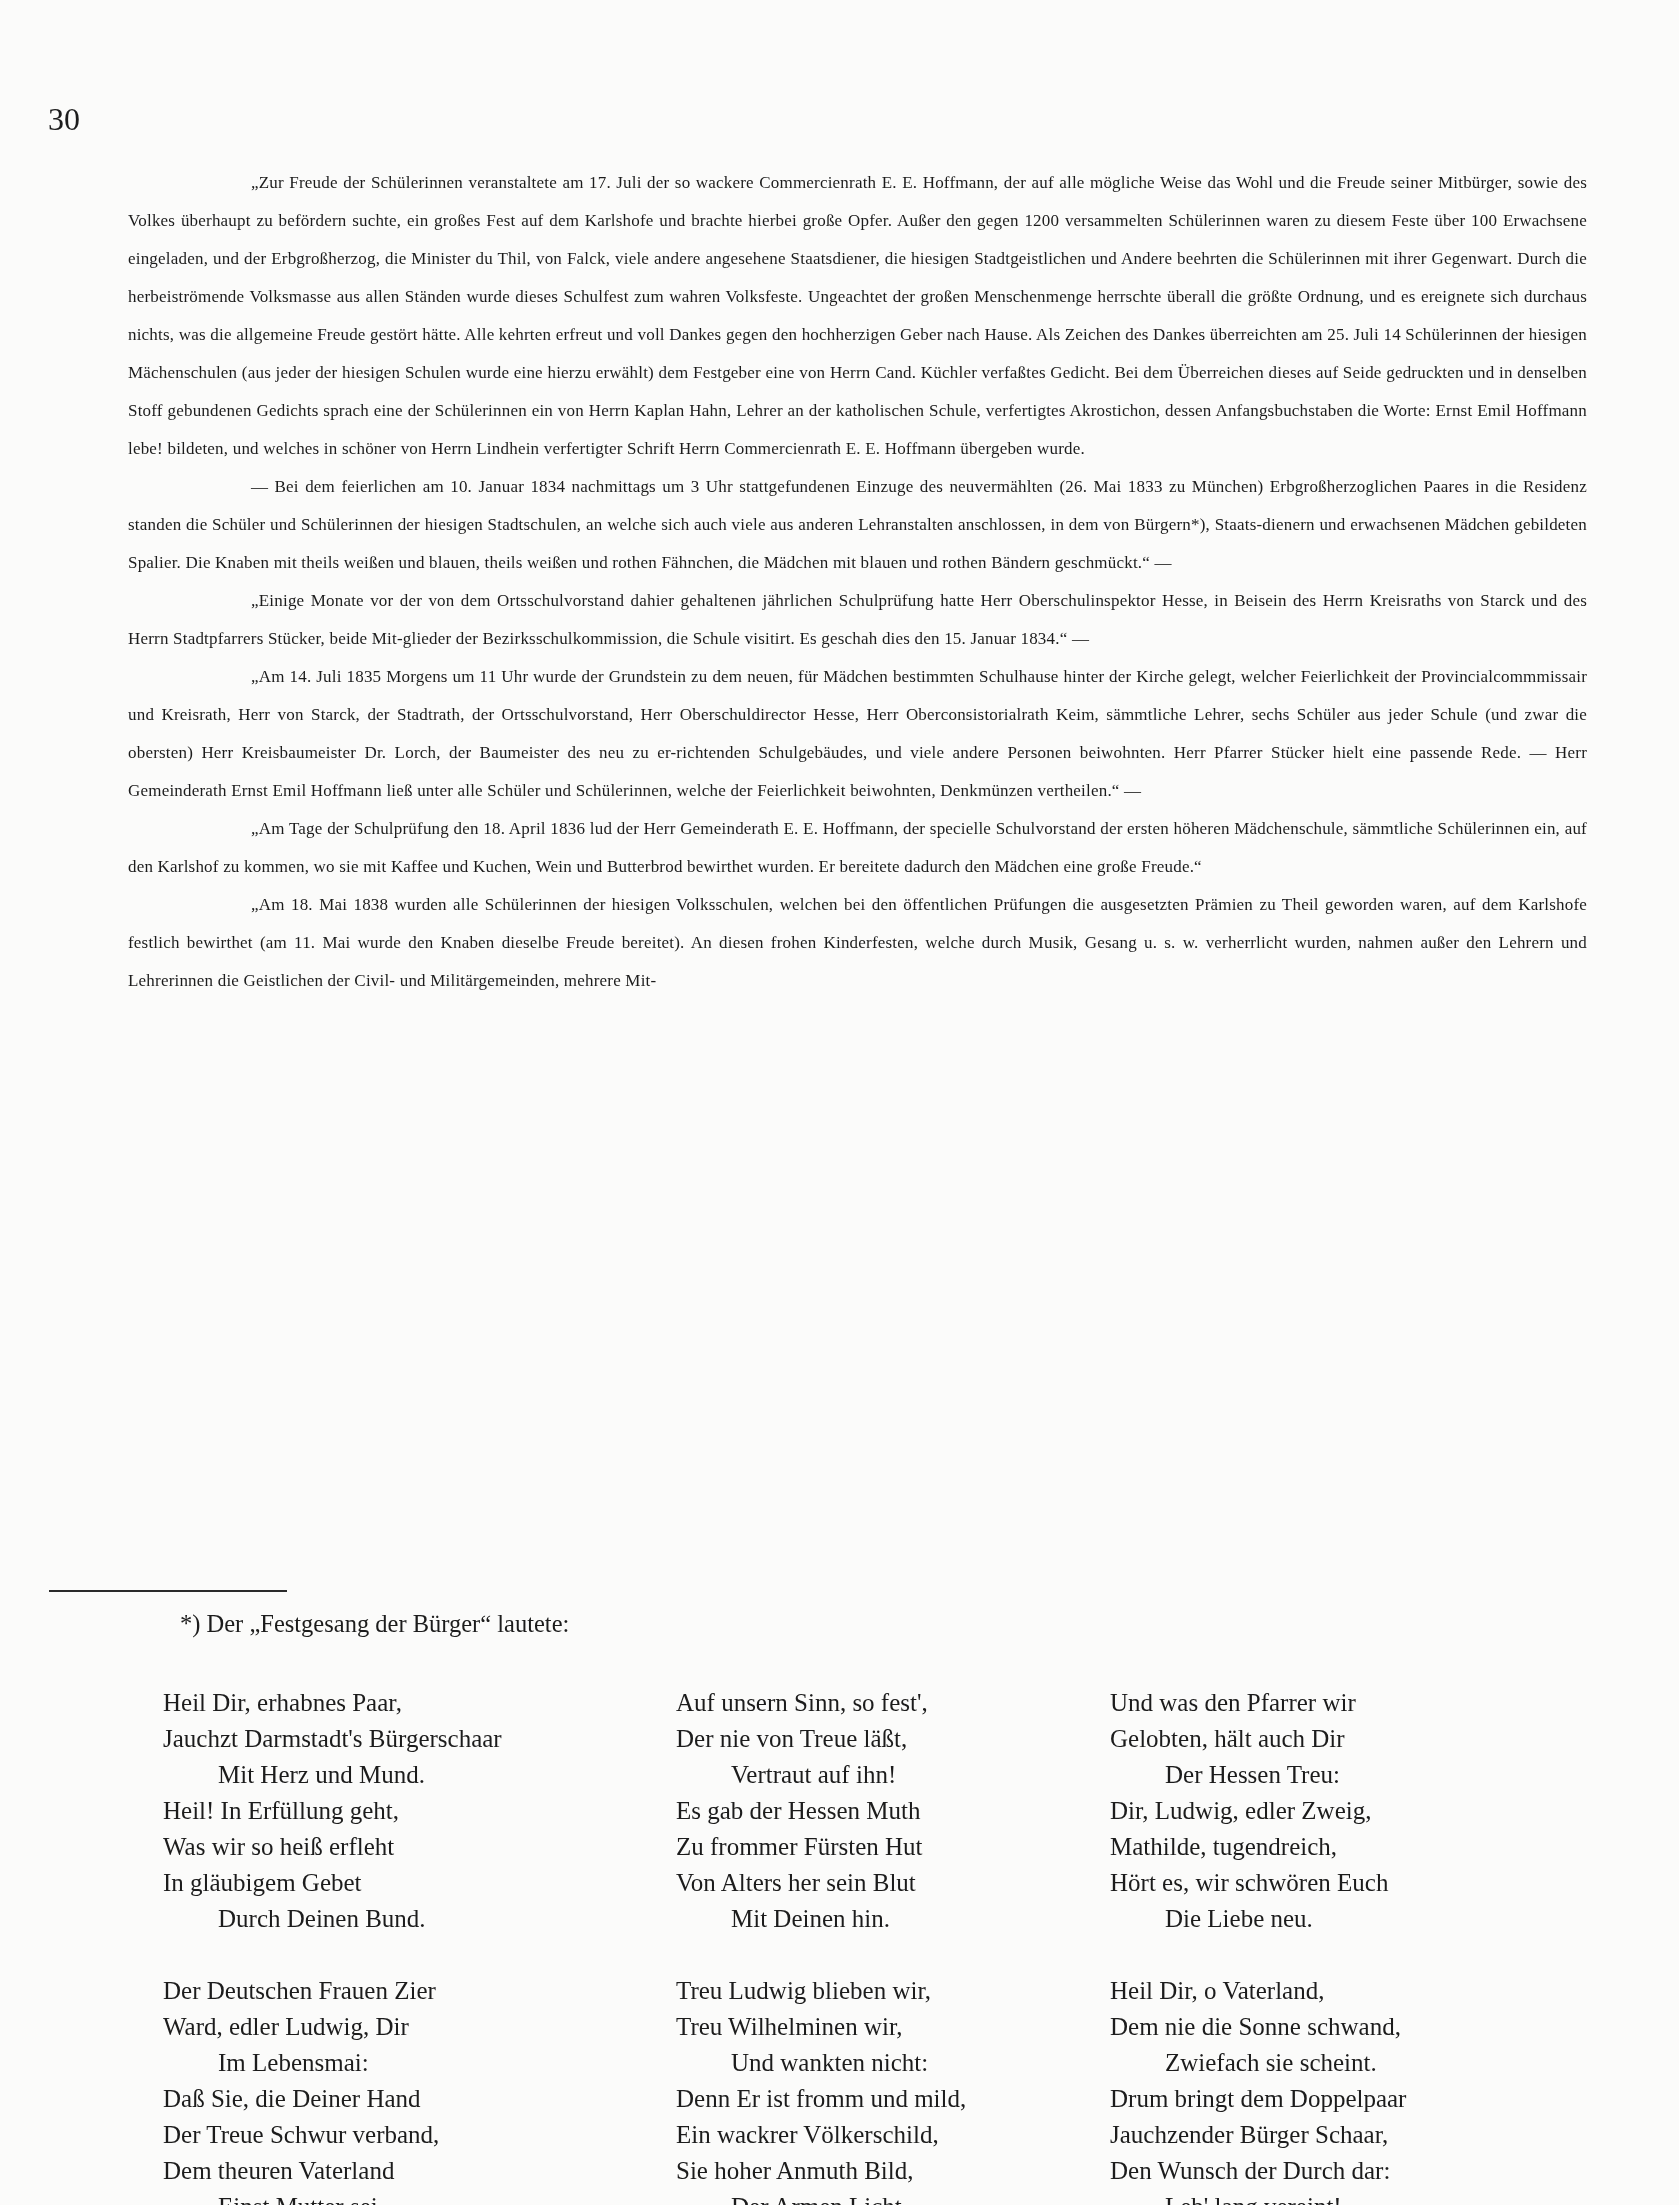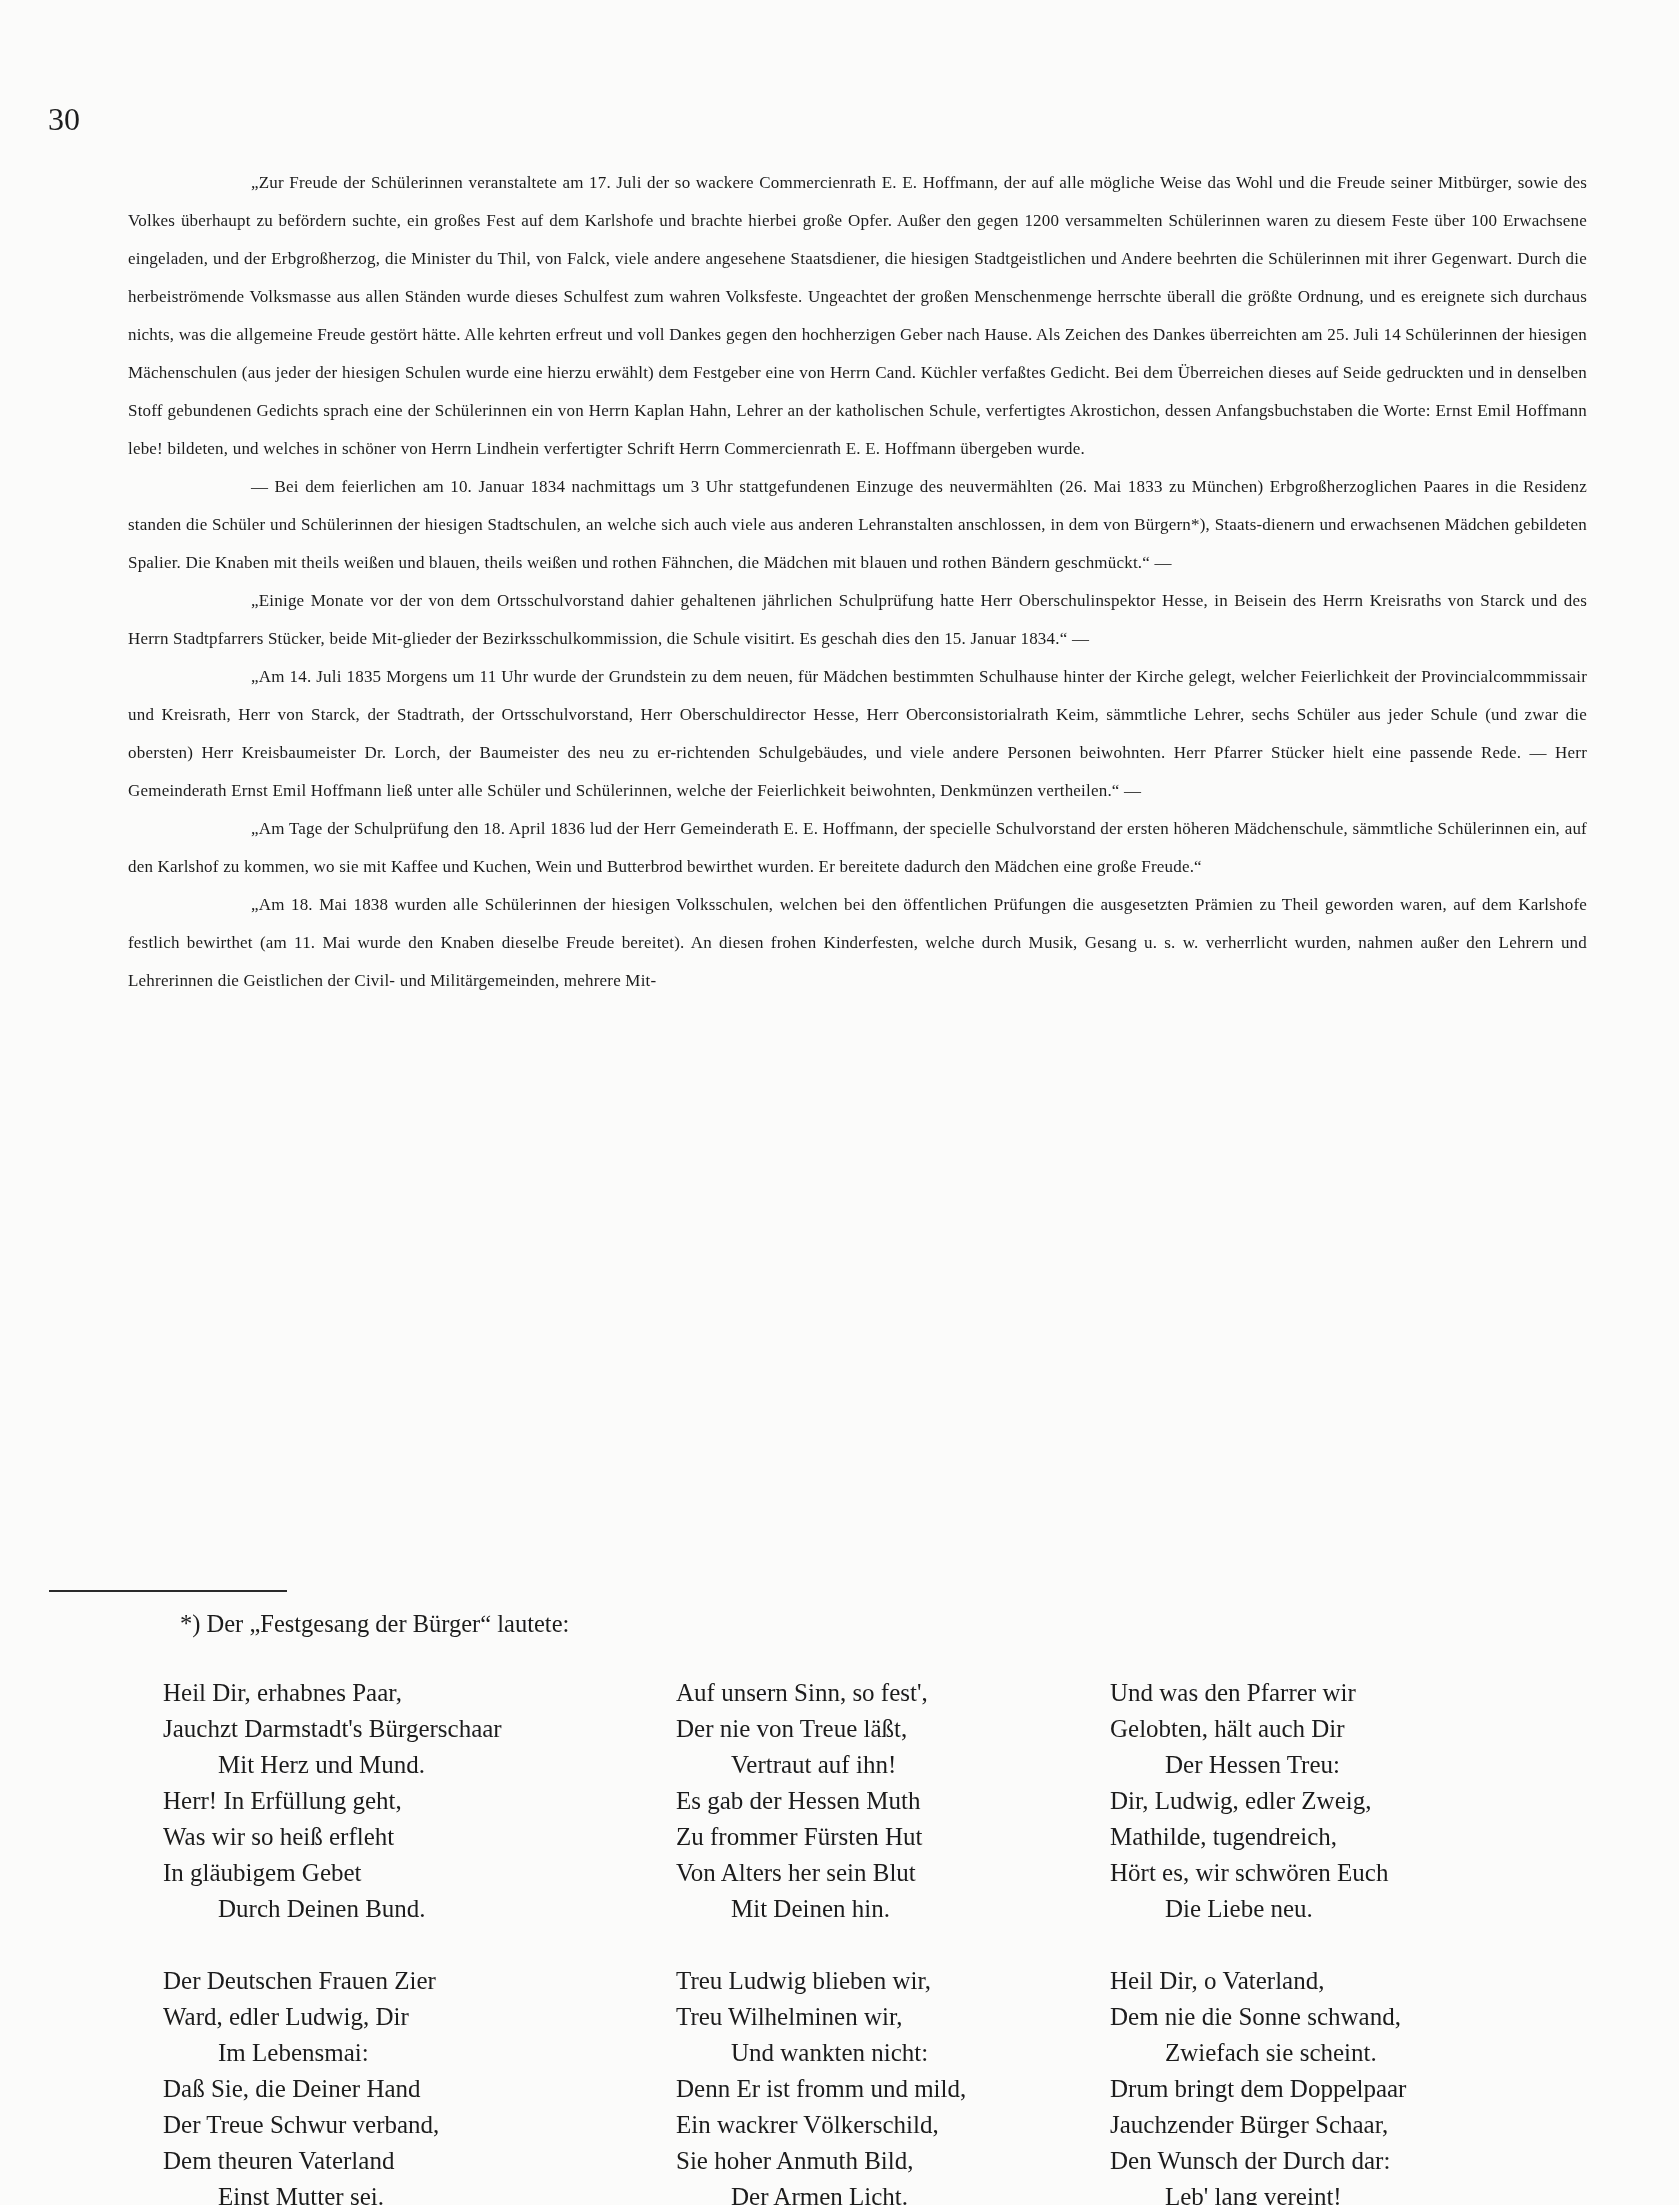--- a/index.html
+++ b/index.html
@@ -27,21 +27,21 @@
     background: #2a2a2a;
   }
   .fn-intro {
     position: absolute; left: 180px; top: 1610px;
     font-size: 24.5px; font-family: "Liberation Serif", serif;
   }
   .poem-col {
     position: absolute; font-size: 25px; line-height: 36px;
     font-family: "Liberation Serif", serif;
   }
-  .stanza { margin: 4px 0 36px 0; }
+  .stanza { margin: 14px 0 36px 0; }
   .verse { white-space: nowrap; }
   .verse.in { padding-left: 55px; }
 </style>
 </head>
 <body>
 
 <div class="page-number">30</div>
 
 <div class="body-text">
   <p class="para indent">„Zur Freude der Schülerinnen veranstaltete am 17. Juli der so wackere Commercienrath E. E. Hoffmann, der auf alle mögliche Weise das Wohl und die Freude seiner Mitbürger, sowie des Volkes überhaupt zu befördern suchte, ein großes Fest auf dem Karlshofe und brachte hierbei große Opfer. Außer den gegen 1200 versammelten Schülerinnen waren zu diesem Feste über 100 Erwachsene eingeladen, und der Erbgroßherzog, die Minister du Thil, von Falck, viele andere angesehene Staatsdiener, die hiesigen Stadtgeistlichen und Andere beehrten die Schülerinnen mit ihrer Gegenwart. Durch die herbeiströmende Volksmasse aus allen Ständen wurde dieses Schulfest zum wahren Volksfeste. Ungeachtet der großen Menschenmenge herrschte überall die größte Ordnung, und es ereignete sich durchaus nichts, was die allgemeine Freude gestört hätte. Alle kehrten erfreut und voll Dankes gegen den hochherzigen Geber nach Hause. Als Zeichen des Dankes überreichten am 25. Juli 14 Schülerinnen der hiesigen Mächenschulen (aus jeder der hiesigen Schulen wurde eine hierzu erwählt) dem Festgeber eine von Herrn Cand. Küchler verfaßtes Gedicht. Bei dem Überreichen dieses auf Seide gedruckten und in denselben Stoff gebundenen Gedichts sprach eine der Schülerinnen ein von Herrn Kaplan Hahn, Lehrer an der katholischen Schule, verfertigtes Akrostichon, dessen Anfangsbuchstaben die Worte: Ernst Emil Hoffmann lebe! bildeten, und welches in schöner von Herrn Lindhein verfertigter Schrift Herrn Commercienrath E. E. Hoffmann übergeben wurde.</p>
@@ -53,21 +53,21 @@
 </div>
 
 <div class="rule"></div>
 <div class="fn-intro">*) Der „Festgesang der Bürger“ lautete:</div>
 
 <div class="poem-col" style="left:163px; top:1671px;">
   <div class="stanza">
     <div class="verse">Heil Dir, erhabnes Paar,</div>
     <div class="verse">Jauchzt Darmstadt's Bürgerschaar</div>
     <div class="verse in">Mit Herz und Mund.</div>
-    <div class="verse">Herr! In Erfüllung geht,</div>
+    <div class="verse">Heil! In Erfüllung geht,</div>
     <div class="verse">Was wir so heiß erfleht</div>
     <div class="verse">In gläubigem Gebet</div>
     <div class="verse in">Durch Deinen Bund.</div>
   </div>
   <div class="stanza">
     <div class="verse">Der Deutschen Frauen Zier</div>
     <div class="verse">Ward, edler Ludwig, Dir</div>
     <div class="verse in">Im Lebensmai:</div>
     <div class="verse">Daß Sie, die Deiner Hand</div>
     <div class="verse">Der Treue Schwur verband,</div>

